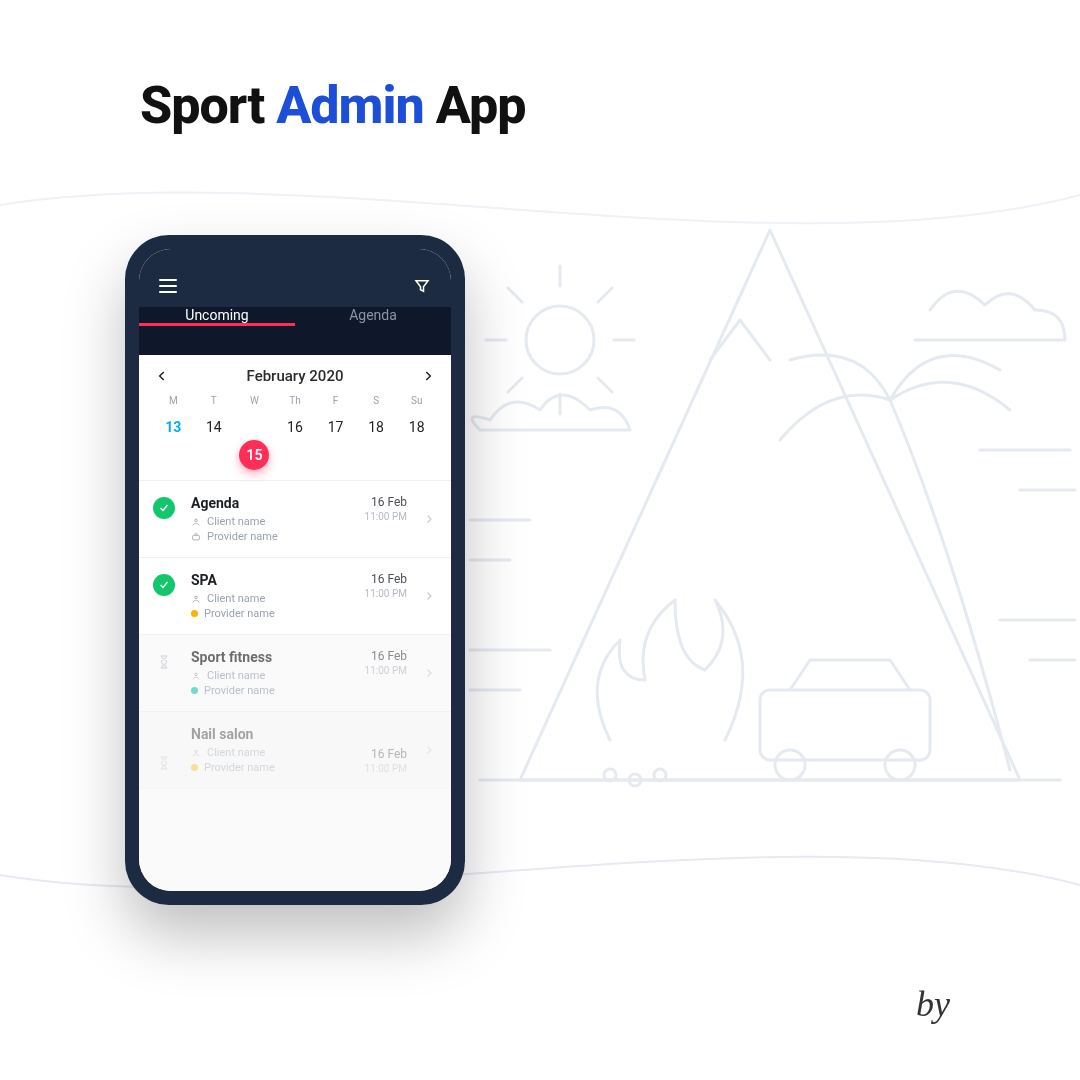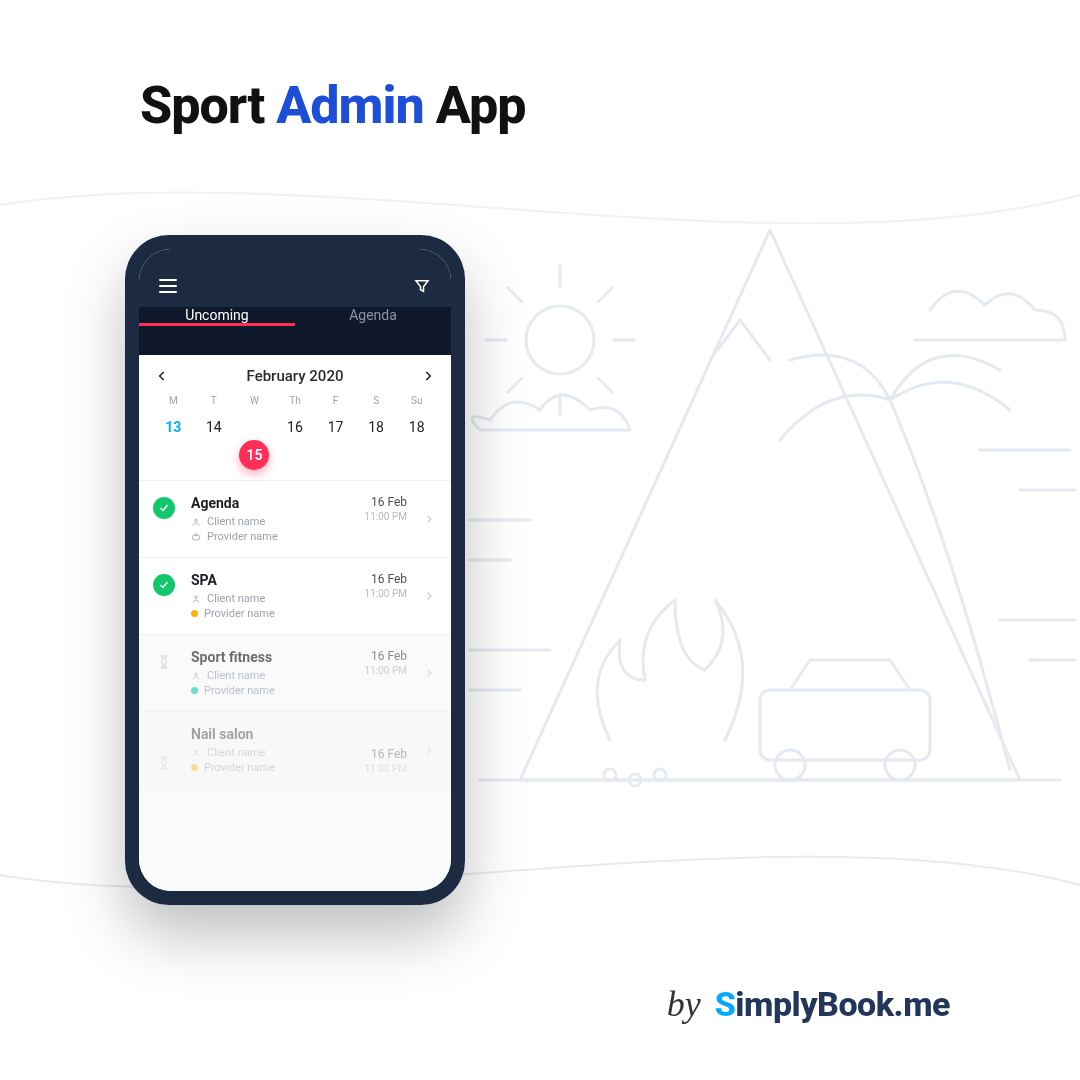--- a/index.html
+++ b/index.html
@@ -395,16 +395,13 @@
           <div class="chev-right"><svg viewBox="0 0 24 24" width="12" height="12" stroke="#c9cdd4" stroke-width="2.5" fill="none">
               <path d="M9 5l7 7-7 7"></path>
             </svg></div>
         </div>
       </div>
   </div>
 </div>
 
 <div class="footer">
   <span class="by">by</span>
-  <span class="brand">
-    <span class="s">S</span><span>implyBook</span><span>.</span><span class="me">me</span>
-  </span>
 </div>
 
 </body></html>

